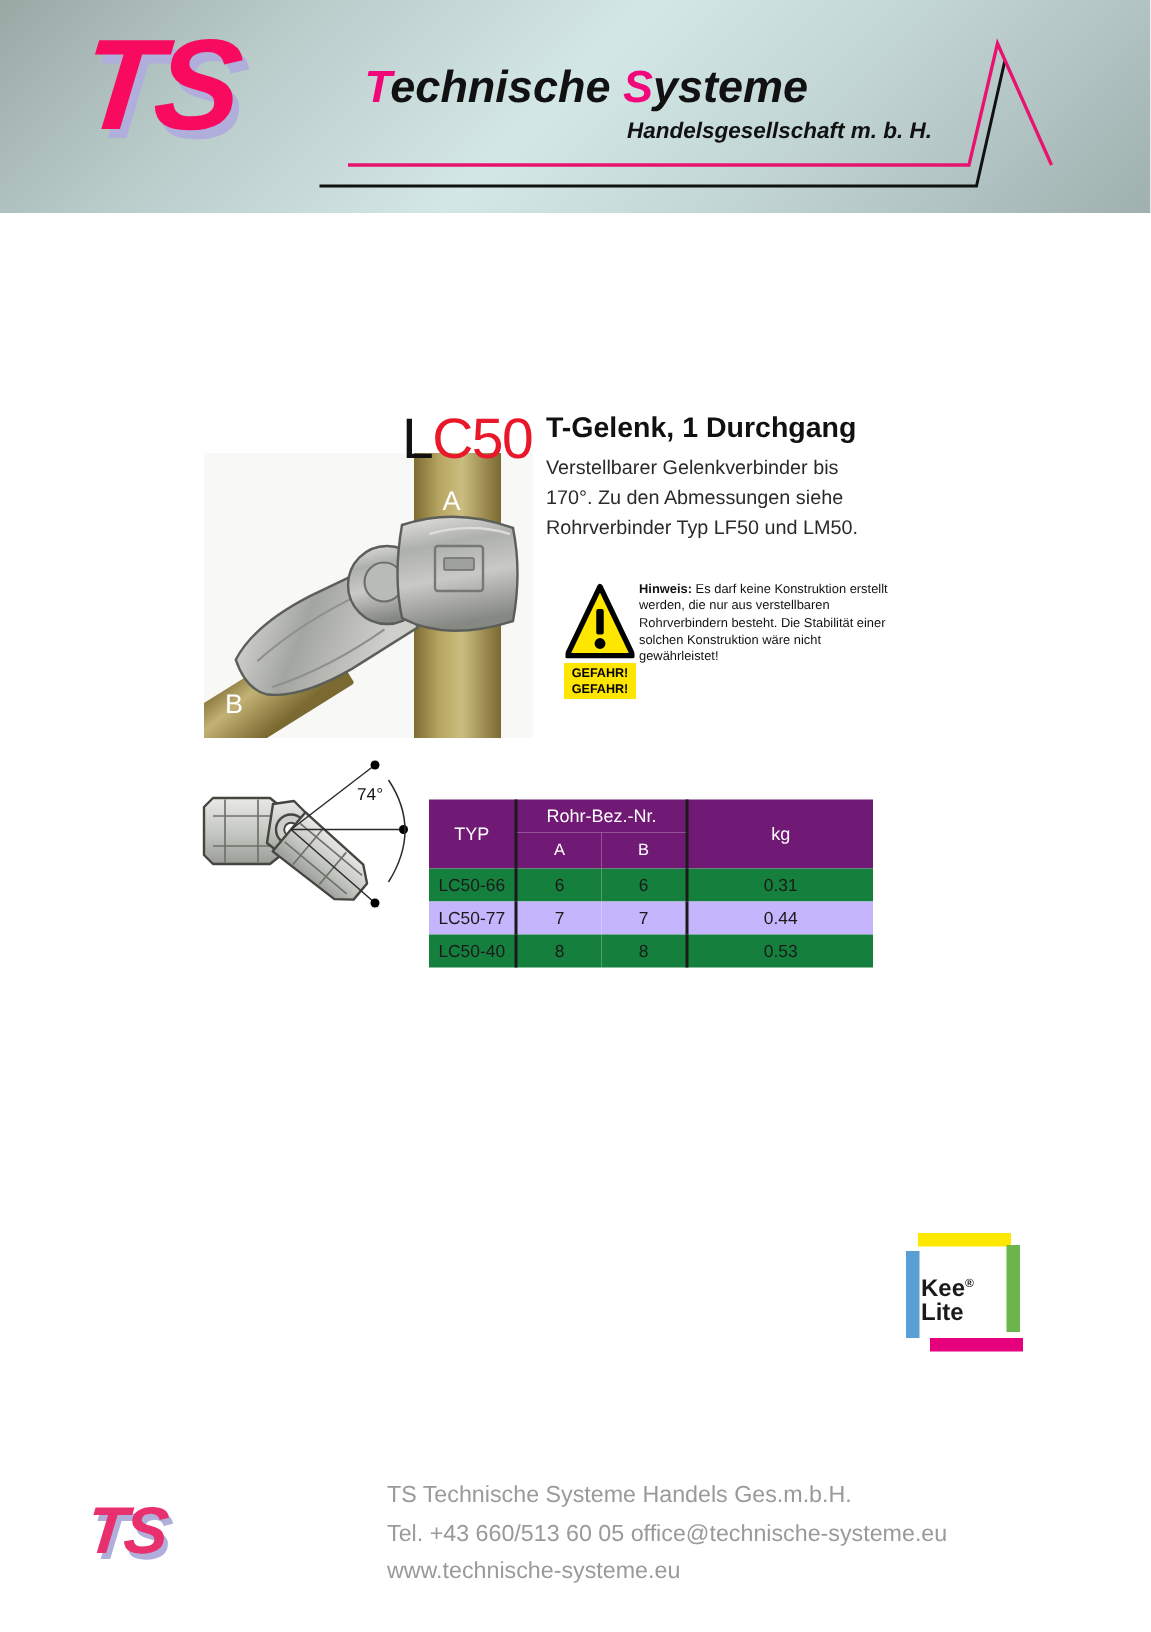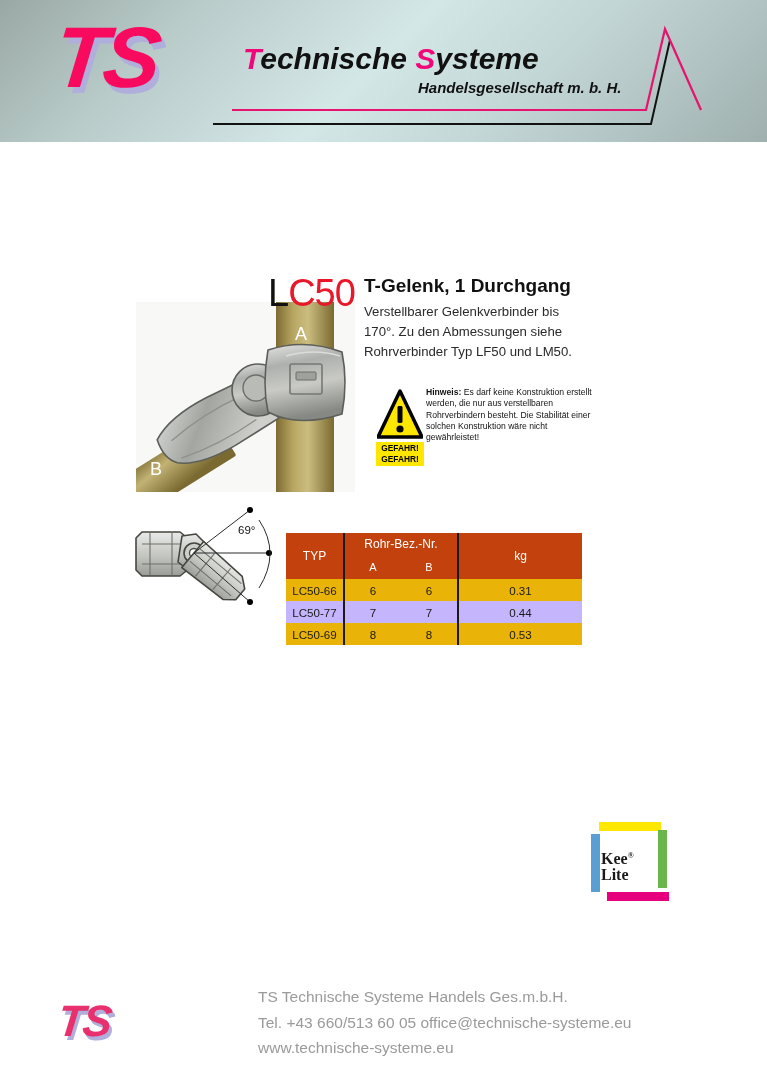--- a/index.html
+++ b/index.html
@@ -89,40 +89,40 @@
   .deg-label {
     position: absolute; left: 238px; top: 524px;
     font-size: 11.5px; color: #111; font-family: "Liberation Sans", sans-serif;
   }
 
   
   .tbl { position: absolute; left: 286px; top: 533px; width: 296px; }
   .tbl table { border-collapse: collapse; width: 296px; }
   .tbl th, .tbl td { padding: 0; }
   .thead-cell {
-    background: #c2410c; color: #ffffff; font-size: 12px;
+    background: #701a75; color: #ffffff; font-size: 12px;
     font-weight: normal; text-align: center; vertical-align: middle;
   }
   .th-typ { width: 58px; height: 46px; }
   .th-grp { width: 114px; height: 22px; }
   .th-sub { height: 24px; font-size: 11px; }
   .th-kg  { width: 124px; height: 46px; }
   .row td {
     height: 22px; text-align: center; font-size: 11.6px; color: #1a1a1a;
-    background: #eab308;
+    background: #15803d;
   }
   .row.alt td { background: #c4b5fd; }
   .row td.c-typ { width: 58px; }
   .row td.c-a, .row td.c-b { width: 57px; }
   .row td.c-kg { width: 124px; }
   .vdiv-l { border-left: 2px solid #1a1a1a; }
   .vdiv-r { border-right: 2px solid #1a1a1a; }
 
   
-  .keelite { position: absolute; left: 589px; top: 820px; width: 86px; height: 86px; font-family: Liberation Serif, serif; }
+  .keelite { position: absolute; left: 602px; top: 820px; width: 86px; height: 86px; }
   .kl-text {
     position: absolute; left: 12px; top: 28px;
     font-size: 16px; font-weight: bold; color: #1a1a1a; line-height: 16px;
   }
   .kl-text sup { font-size: 8px; vertical-align: super; }
 
   
   .ft-logo {
     position: absolute; left: 58px; top: 996px;
     font-size: 44px; font-weight: bold; font-style: italic;
@@ -249,21 +249,21 @@
 
       <line x1="62" y1="47" x2="118" y2="4" stroke="#2b2b2b" stroke-width="1"></line>
       <line x1="62" y1="47" x2="118" y2="96" stroke="#2b2b2b" stroke-width="1"></line>
       <line x1="62" y1="47" x2="137" y2="47" stroke="#2b2b2b" stroke-width="1"></line>
       <circle cx="118" cy="4" r="3" fill="#000"></circle>
       <circle cx="118" cy="96" r="3" fill="#000"></circle>
       <circle cx="137" cy="47" r="3" fill="#000"></circle>
       <path d="M127 14 q22 33 0 68" fill="none" stroke="#2b2b2b" stroke-width="1"></path>
     </svg>
   </div>
-  <div class="deg-label">69°</div>
+  <div class="deg-label">74°</div>
 
   <div class="tbl">
     <table>
       <thead>
         <tr>
           <th class="thead-cell th-typ" rowspan="2">TYP</th>
           <th class="thead-cell th-grp vdiv-l vdiv-r" colspan="2">Rohr-Bez.-Nr.</th>
           <th class="thead-cell th-kg" rowspan="2">kg</th>
         </tr>
         <tr>
@@ -278,21 +278,21 @@
           <td class="c-b vdiv-r">6</td>
           <td class="c-kg">0.31</td>
         </tr>
         <tr class="row alt">
           <td class="c-typ">LC50-77</td>
           <td class="c-a vdiv-l">7</td>
           <td class="c-b vdiv-r">7</td>
           <td class="c-kg">0.44</td>
         </tr>
         <tr class="row">
-          <td class="c-typ">LC50-69</td>
+          <td class="c-typ">LC50-40</td>
           <td class="c-a vdiv-l">8</td>
           <td class="c-b vdiv-r">8</td>
           <td class="c-kg">0.53</td>
         </tr>
       </tbody>
     </table>
   </div>
 
   <div class="keelite">
     <svg width="86" height="86" viewBox="0 0 86 86">

